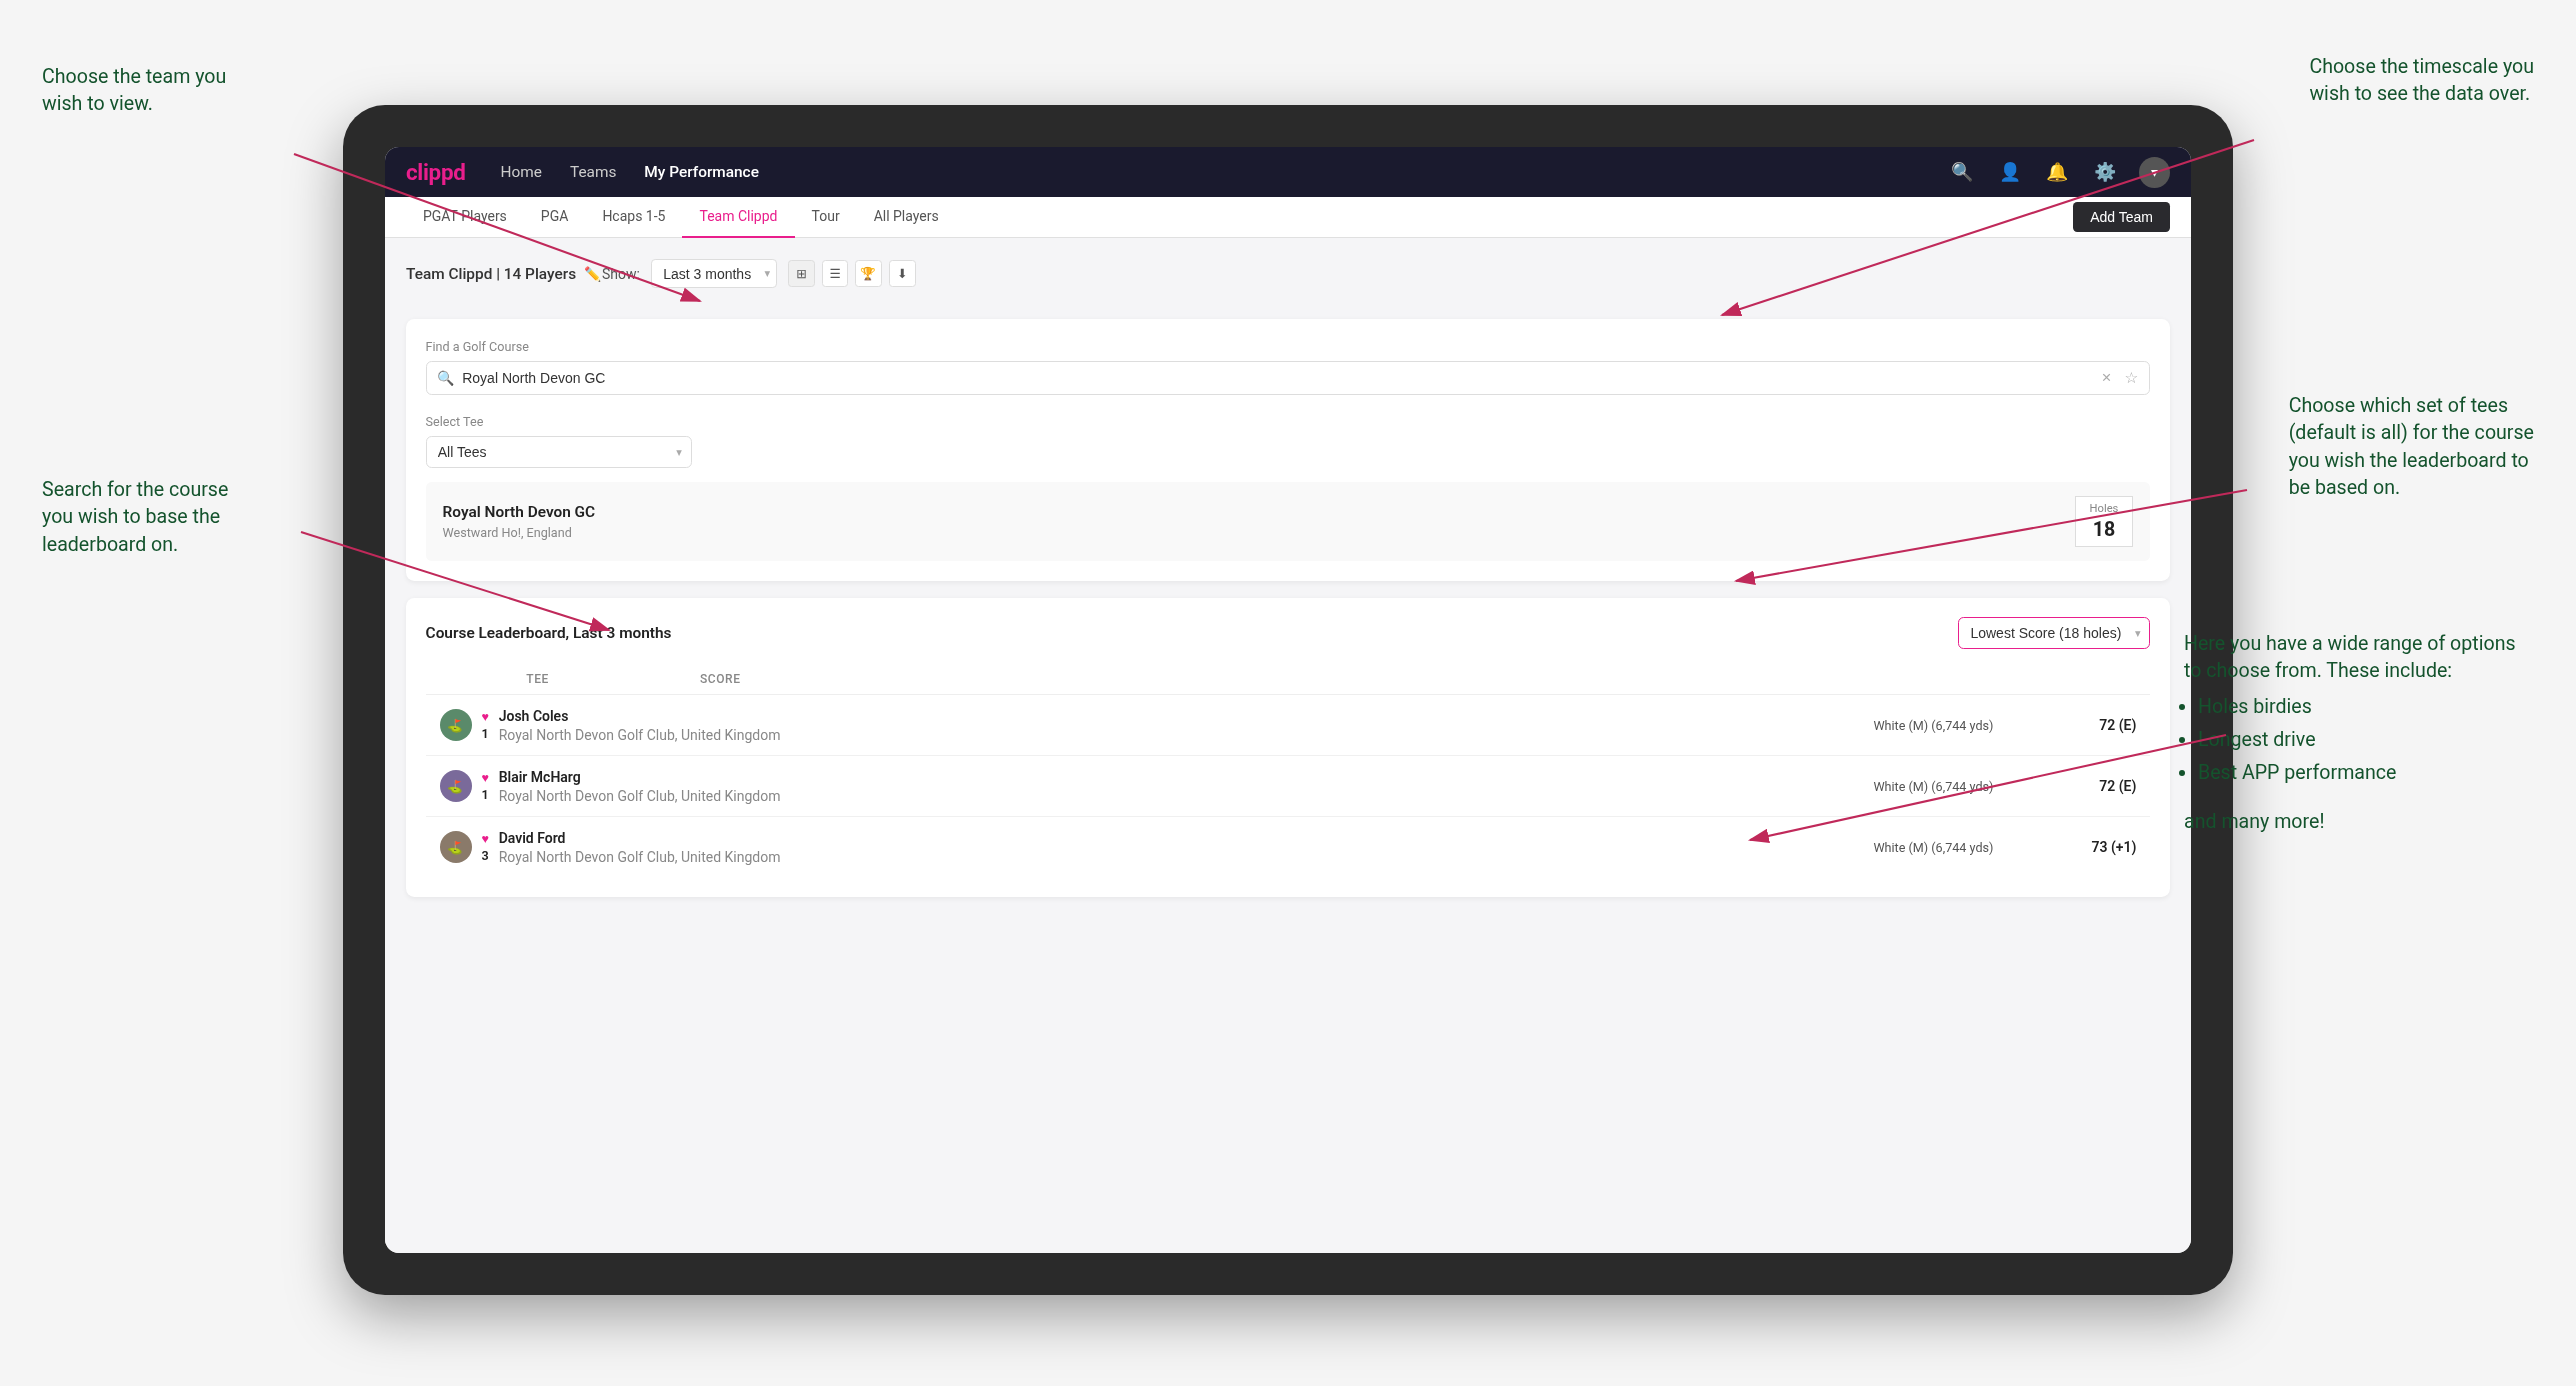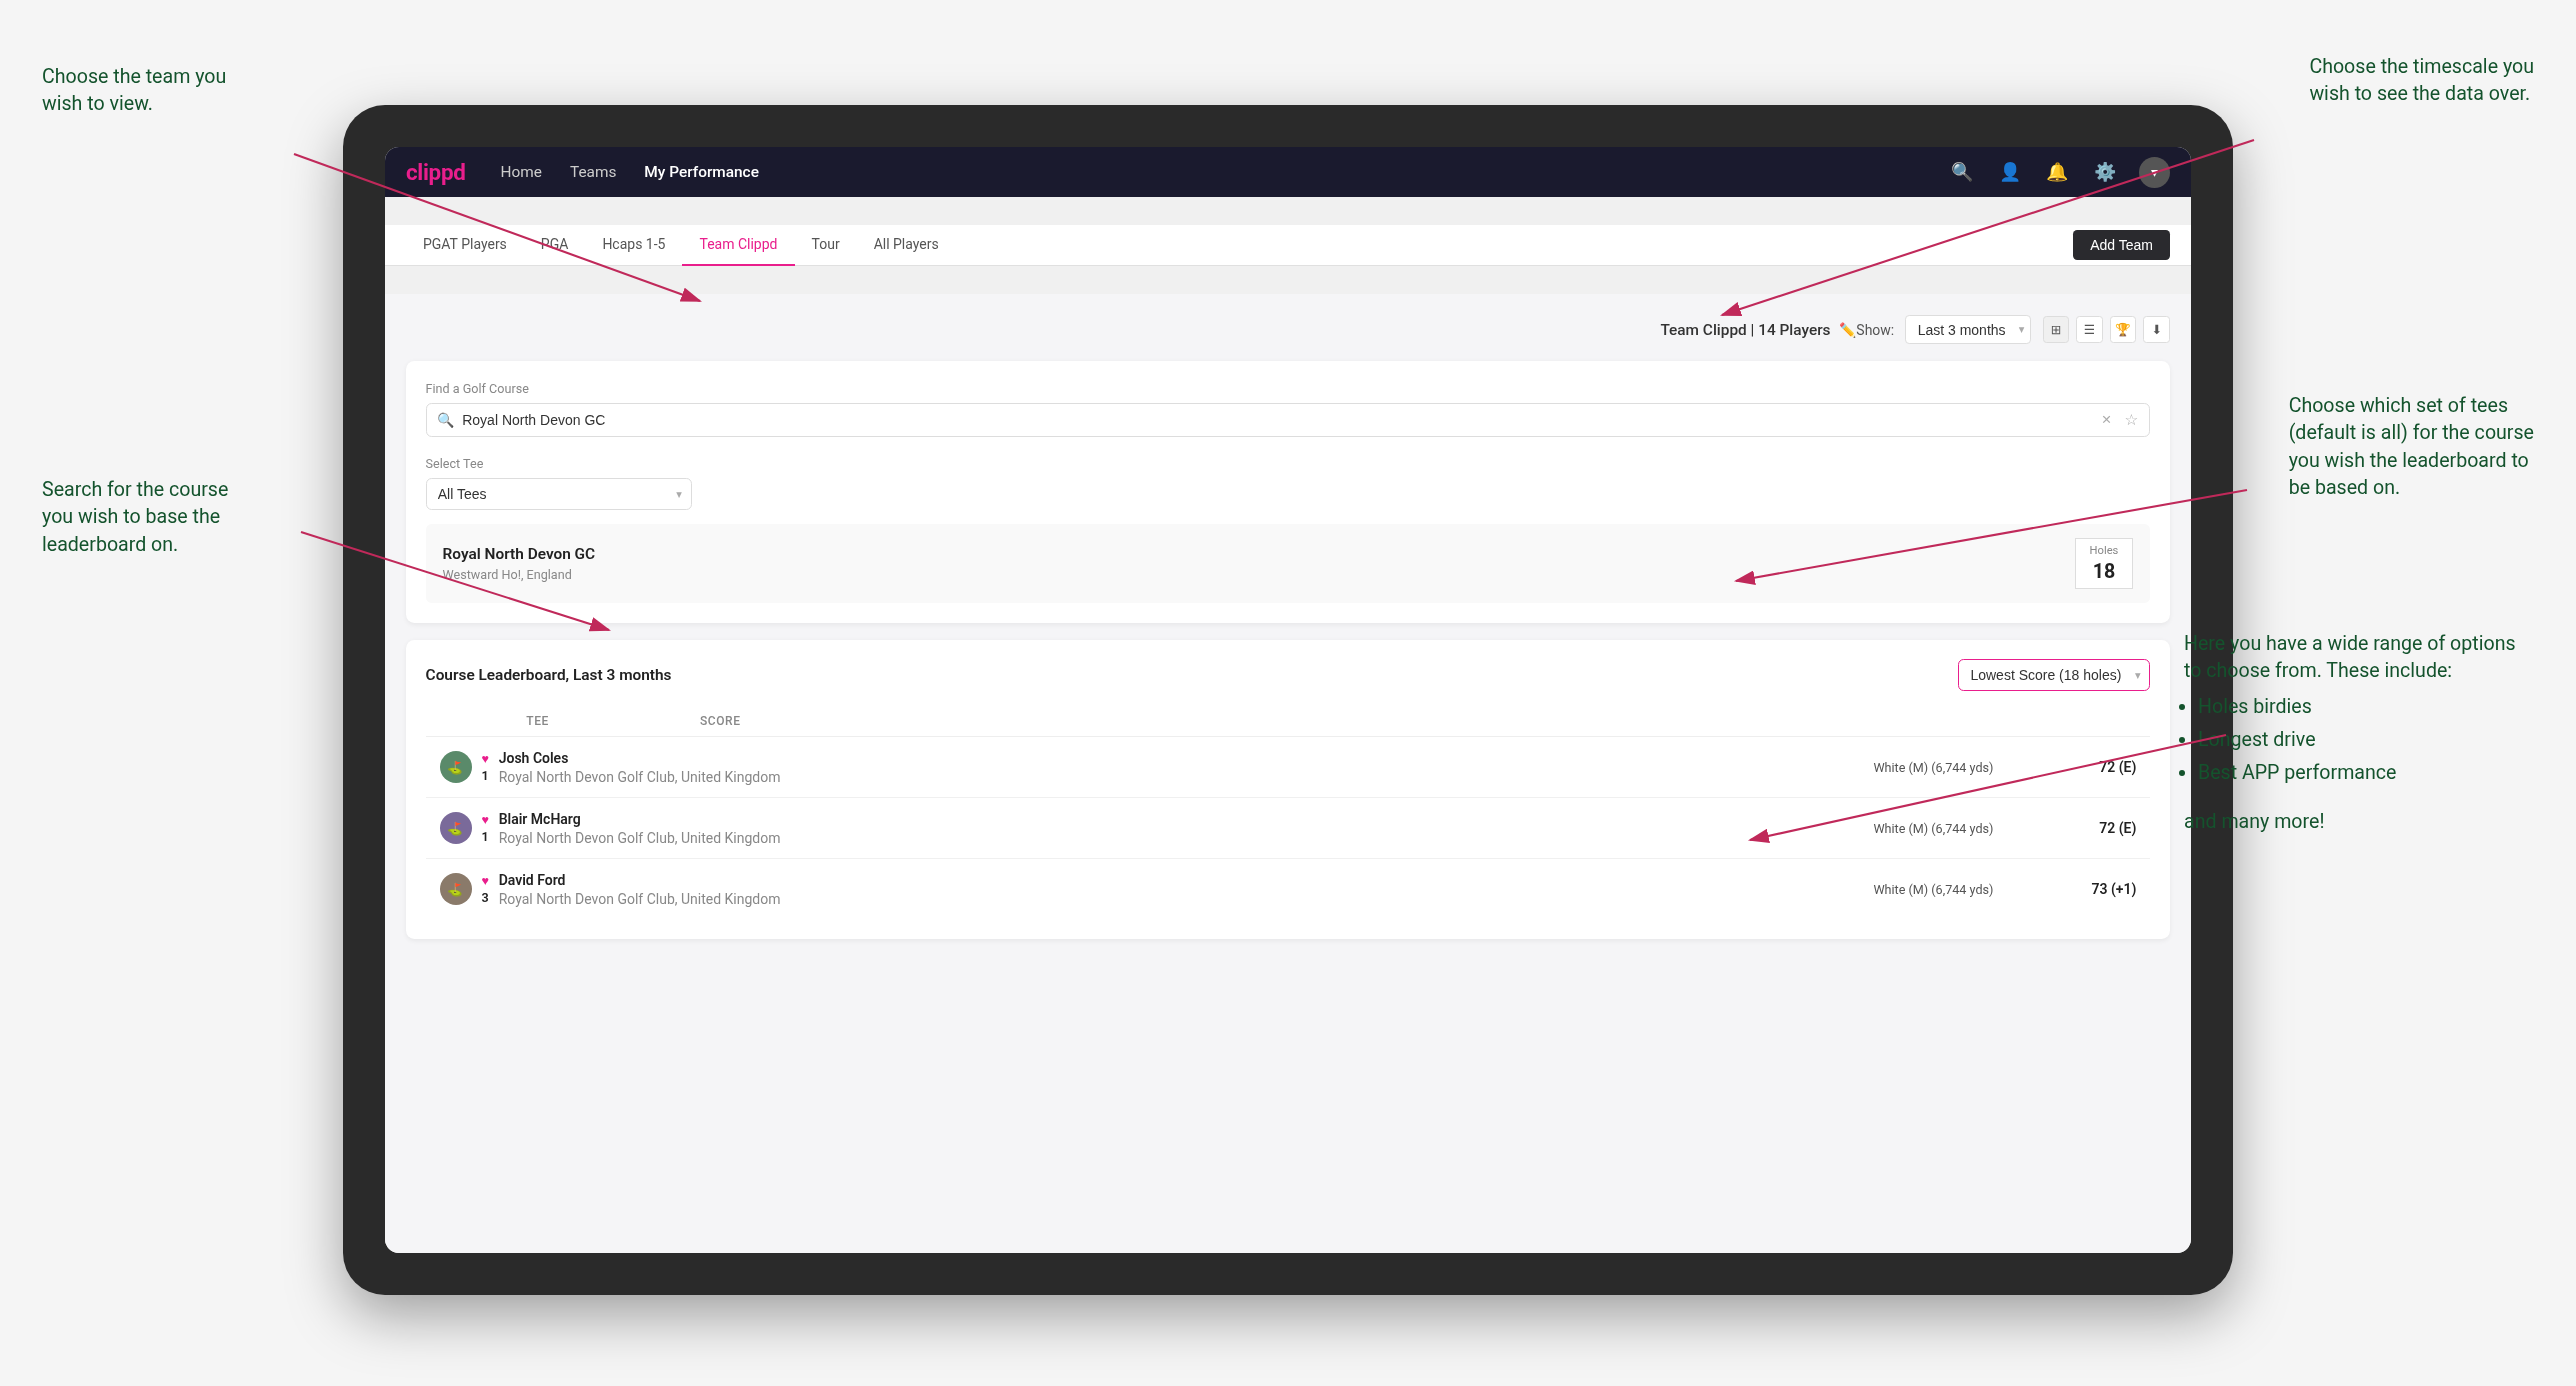--- a/index.html
+++ b/index.html
@@ -87,21 +87,20 @@
     }
 
     .tablet-screen {
       width: 1806px;
       height: 1106px;
       background: #f0f0f0;
       border-radius: 14px;
       overflow: hidden;
       display: flex;
       flex-direction: column;
-      gap: 28px;
     }
 
     
     .top-nav {
       background: #1a1a2e;
       height: 50px;
       display: flex;
       align-items: center;
       padding: 0 21px;
       flex-shrink: 0;
@@ -213,22 +212,22 @@
       flex: 1;
       background: #f5f5f7;
       padding: 21px;
       overflow-y: auto;
     }
 
     
     .team-header {
       display: flex;
       align-items: center;
-      justify-content: flex-end;
-      margin-bottom: 17px;
+      justify-content: flex-start;
+      margin-bottom: 31px;
     }
 
     .team-title {
       font-size: 15.4px;
       color: #333;
       font-weight: 500;
       display: flex;
       align-items: center;
       gap: 8.4px;
     }

